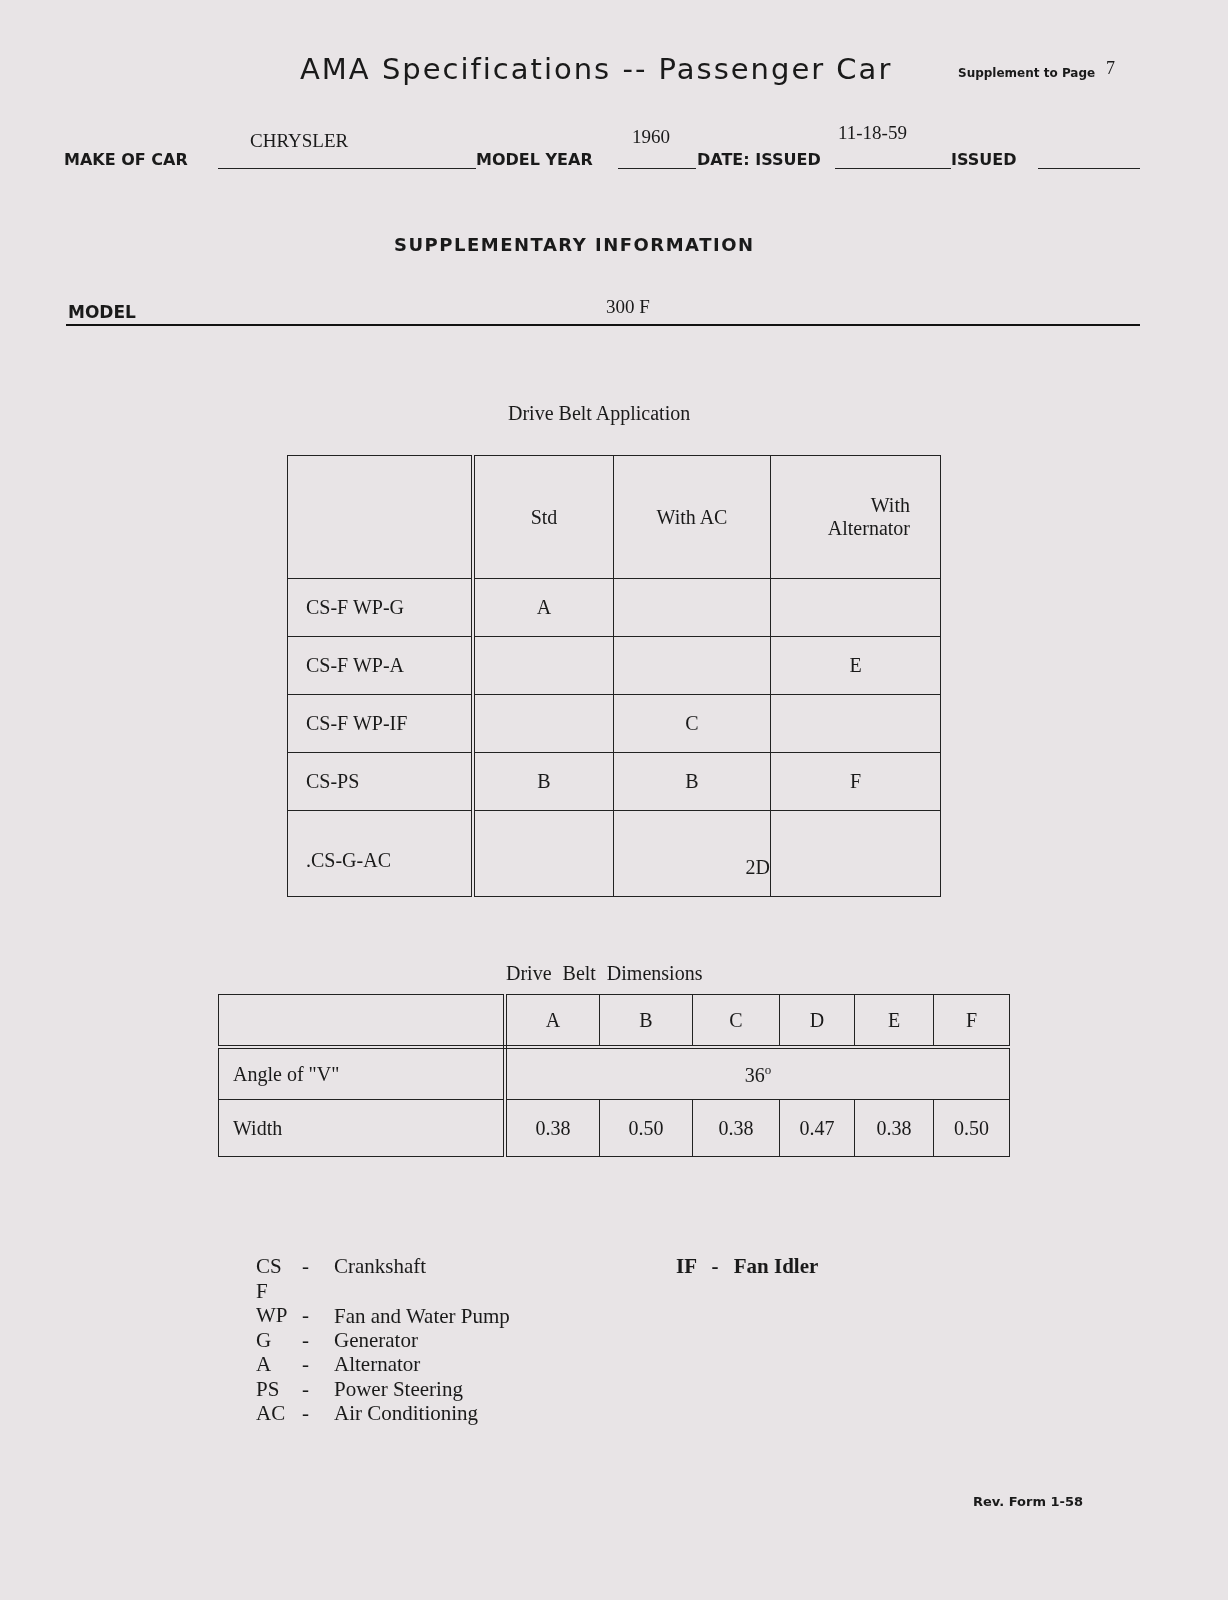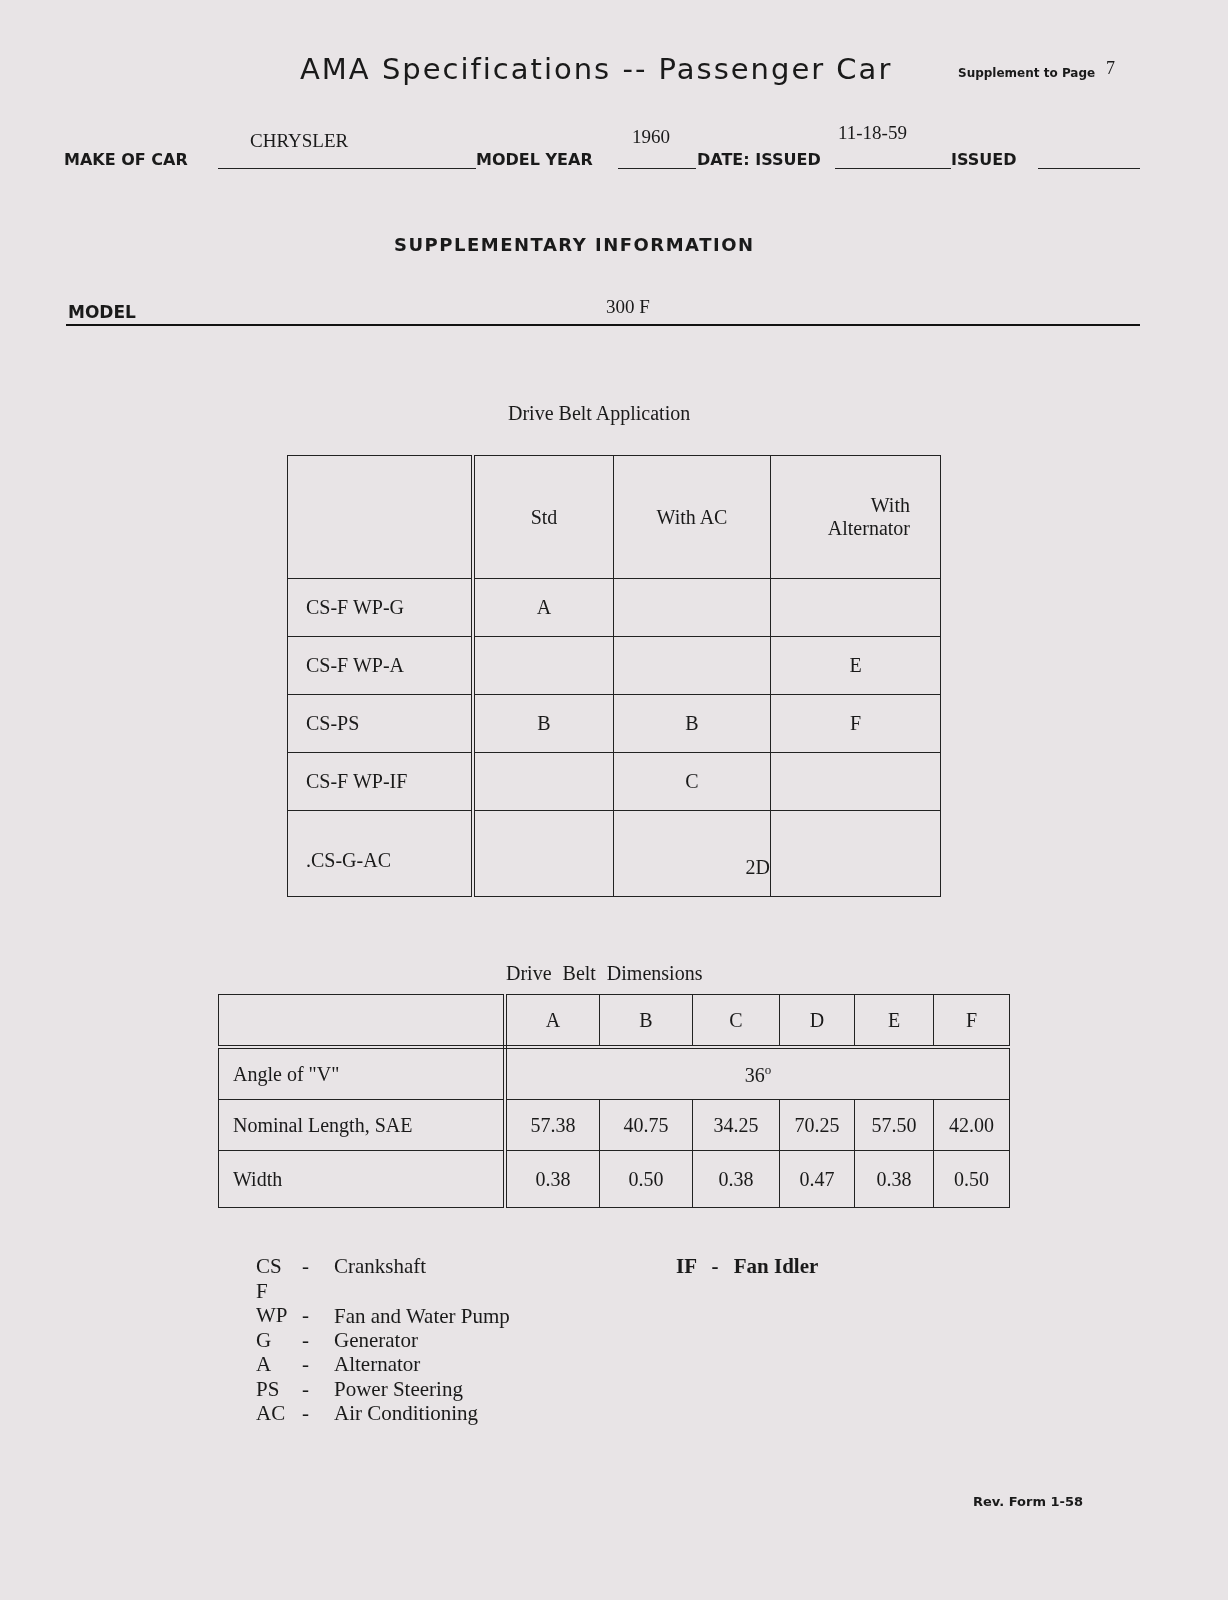--- a/index.html
+++ b/index.html
@@ -85,30 +85,30 @@
     <td></td>
     <td></td>
   </tr>
   <tr class="body">
     <td class="rowh">CS-F WP-A</td>
     <td></td>
     <td></td>
     <td>E</td>
   </tr>
   <tr class="body">
+    <td class="rowh" style="height:50px;">CS-F WP-IF</td>
+    <td></td>
+    <td>C</td>
+    <td></td>
+  </tr>
+  <tr class="body">
     <td class="rowh">CS-PS</td>
     <td>B</td>
     <td>B</td>
     <td>F</td>
-  </tr>
-  <tr class="body">
-    <td class="rowh" style="height:50px;">CS-F WP-IF</td>
-    <td></td>
-    <td>C</td>
-    <td></td>
   </tr>
   <tr class="body">
     <td class="rowh" style="height:62px;padding-top:14px;">.CS-G-AC</td>
     <td style="padding-top:14px;"></td>
     <td style="padding-top:28px;text-align:right;">2D</td>
     <td style="padding-top:14px;"></td>
   </tr>
 </tbody>
   </table>
 
@@ -121,29 +121,20 @@
     <td style="width:92px;">A</td>
     <td style="width:92px;">B</td>
     <td style="width:86px;">C</td>
     <td style="width:74px;">D</td>
     <td style="width:78px;">E</td>
     <td>F</td>
   </tr>
   <tr class="body">
     <td class="rowh">Angle of "V"</td>
     <td colspan="6"><span>36</span><sup>o</sup></td>
-  </tr>
-  <tr class="body">
-    <td class="rowh">Nominal Length, SAE</td>
-    <td>57.38</td>
-    <td>40.75</td>
-    <td>34.25</td>
-    <td>70.25</td>
-    <td>57.50</td>
-    <td>42.00</td>
   </tr>
   <tr class="body last">
     <td class="rowh">Width</td>
     <td>0.38</td>
     <td>0.50</td>
     <td>0.38</td>
     <td>0.47</td>
     <td>0.38</td>
     <td>0.50</td>
   </tr>

